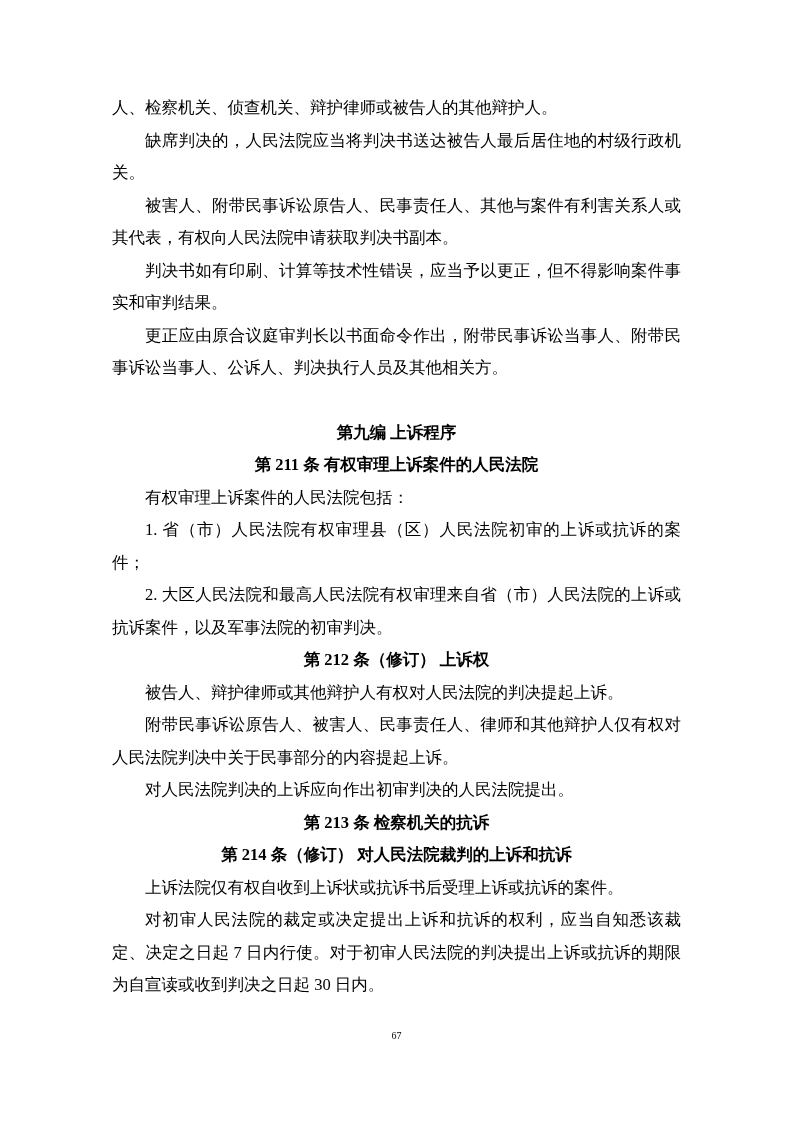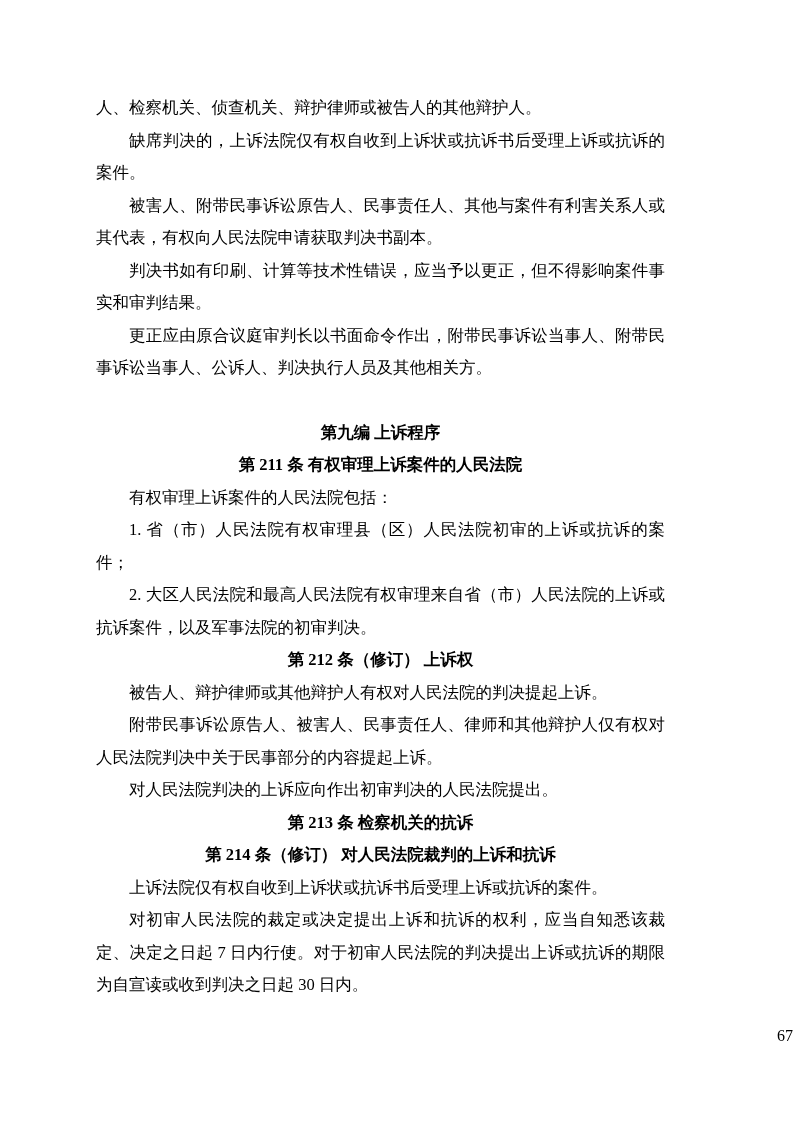--- a/index.html
+++ b/index.html
@@ -12,21 +12,21 @@
     width: 793px;
     height: 1122px;
     background: #ffffff;
     overflow: hidden;
     font-family: "Liberation Serif", "DejaVu Serif", serif;
     color: #000000;
   }
   .content {
     position: absolute;
     top: 92px;
-    left: 96px;
+    left: 112px;
     width: 569px;
     font-size: 16.5px;
     line-height: 32.5px;
     text-align: justify;
     text-justify: inter-character;
   }
   .block {
     margin: 0;
     padding: 0;
   }
@@ -43,33 +43,33 @@
     font-weight: bold;
   }
   .block.part-heading {
     margin-top: 32px;
   }
   .page-number {
     position: absolute;
     top: 1026px;
     left: 0;
     width: 793px;
-    text-align: right;
-    font-size: 16px;
+    text-align: center;
+    font-size: 10px;
     line-height: 20px;
     color: #000000;
   }
 </style>
 </head>
 <body>
 
 <div class="page">
   <div class="content">
       <div class="block continuation">人、检察机关、侦查机关、辩护律师或被告人的其他辩护人。</div>
-      <div class="block paragraph">缺席判决的，上诉法院仅有权自收到上诉状或抗诉书后受理上诉或抗诉的案件。</div>
+      <div class="block paragraph">缺席判决的，人民法院应当将判决书送达被告人最后居住地的村级行政机关。</div>
       <div class="block paragraph">被害人、附带民事诉讼原告人、民事责任人、其他与案件有利害关系人或其代表，有权向人民法院申请获取判决书副本。</div>
       <div class="block paragraph">判决书如有印刷、计算等技术性错误，应当予以更正，但不得影响案件事实和审判结果。</div>
       <div class="block paragraph">更正应由原合议庭审判长以书面命令作出，附带民事诉讼当事人、附带民事诉讼当事人、公诉人、判决执行人员及其他相关方。</div>
       <div class="block part-heading">第九编 上诉程序</div>
       <div class="block article-heading">第 211 条 有权审理上诉案件的人民法院</div>
       <div class="block paragraph">有权审理上诉案件的人民法院包括：</div>
       <div class="block paragraph">1. 省（市）人民法院有权审理县（区）人民法院初审的上诉或抗诉的案件；</div>
       <div class="block paragraph">2. 大区人民法院和最高人民法院有权审理来自省（市）人民法院的上诉或抗诉案件，以及军事法院的初审判决。</div>
       <div class="block article-heading">第 212 条（修订） 上诉权</div>
       <div class="block paragraph">被告人、辩护律师或其他辩护人有权对人民法院的判决提起上诉。</div>

